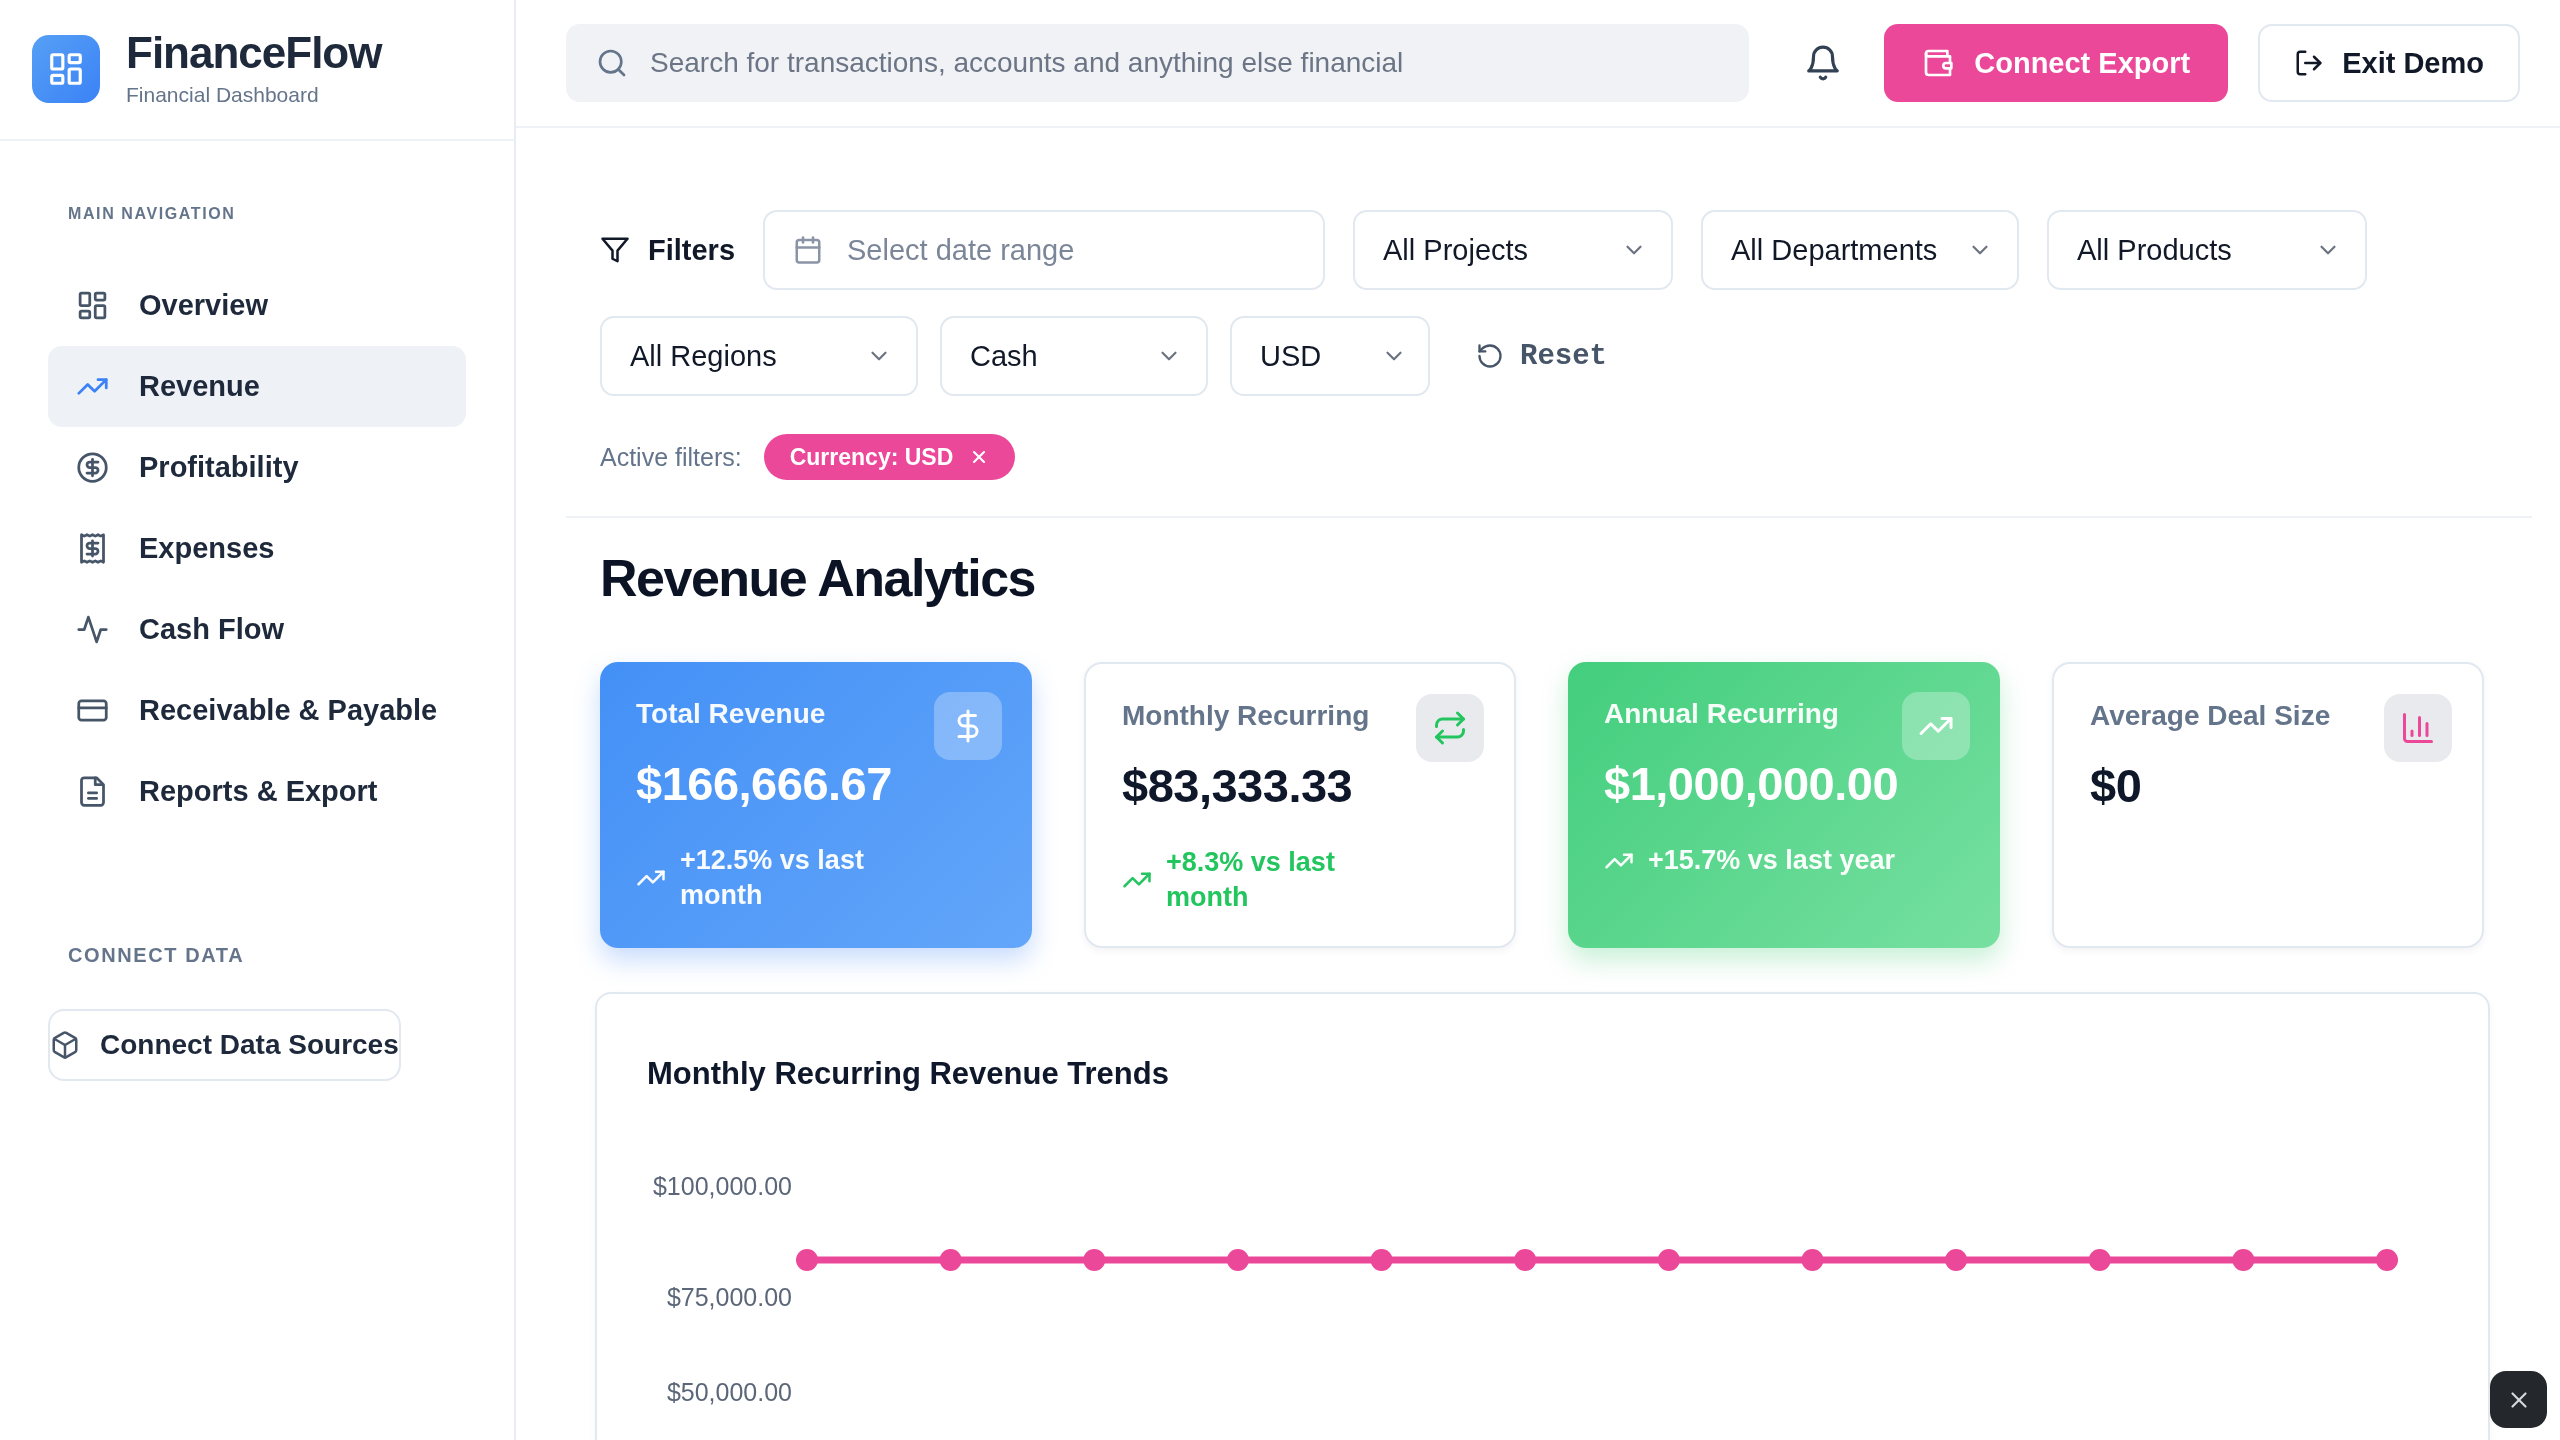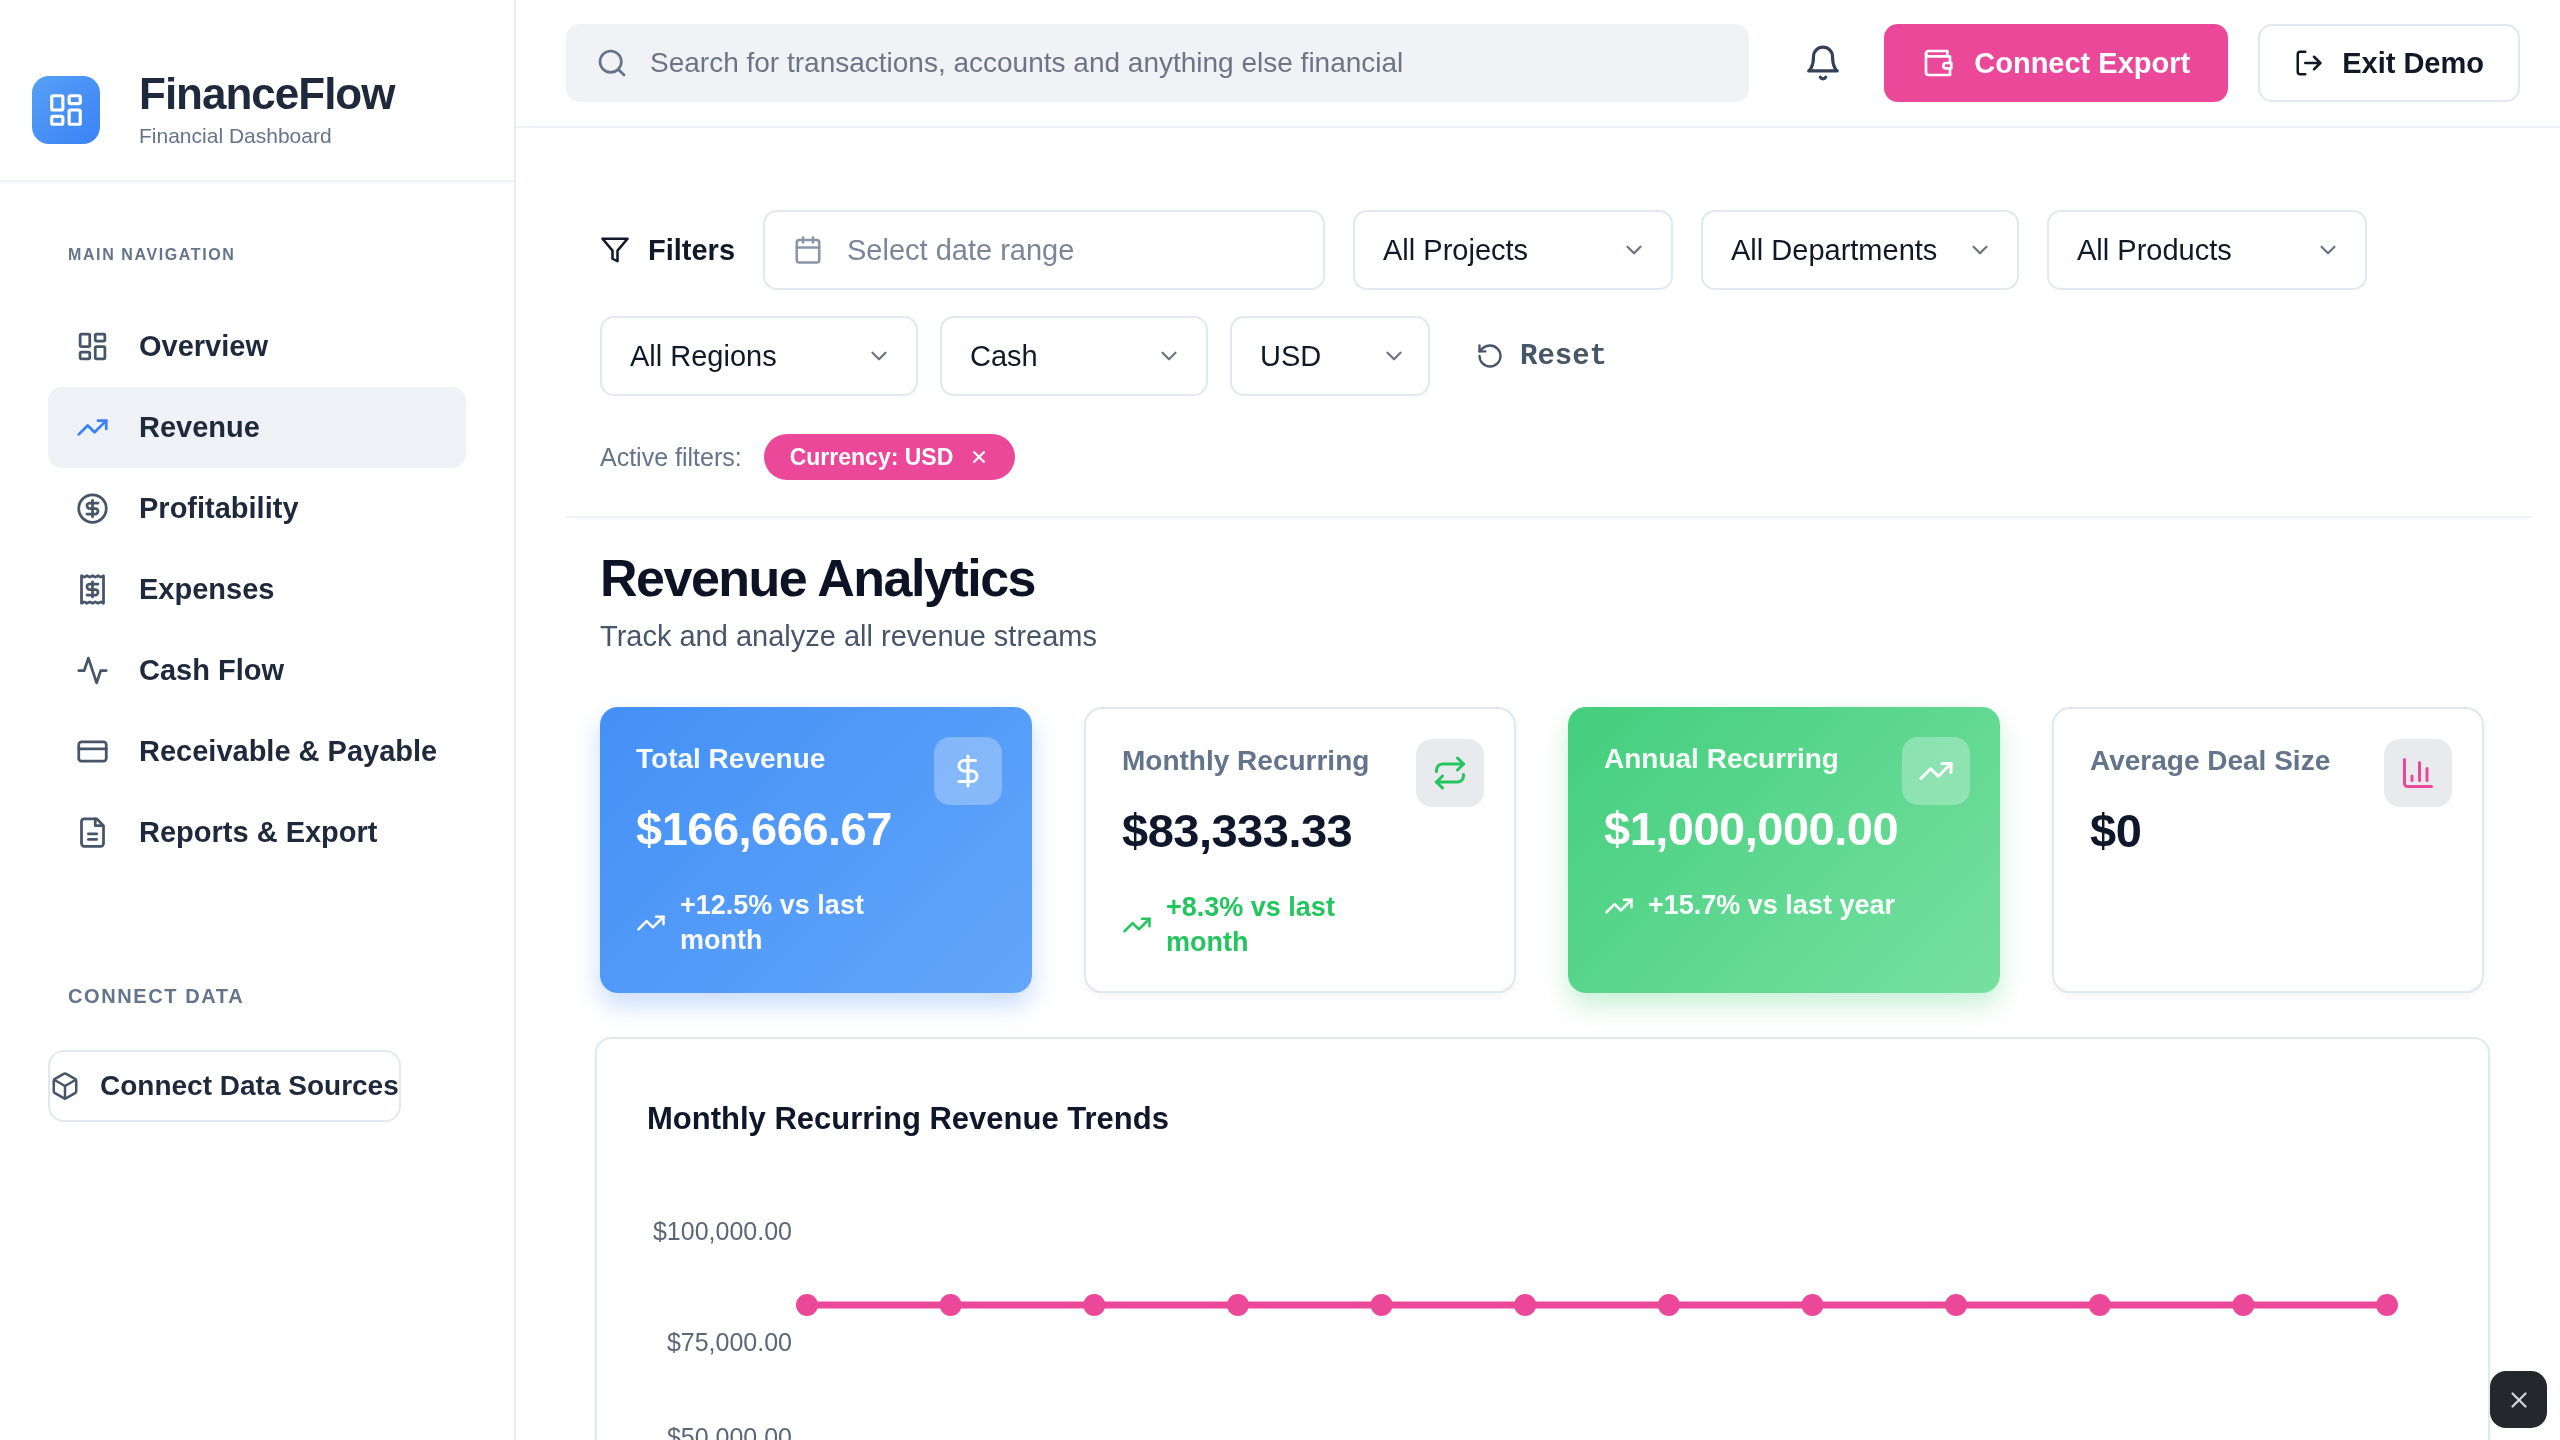--- a/index.html
+++ b/index.html
@@ -5,21 +5,21 @@
   * { box-sizing: border-box; margin: 0; padding: 0; }
   html, body { width: 2560px; height: 1440px; overflow: hidden; }
   body {
     font-family: "Liberation Sans", "DejaVu Sans", sans-serif;
     background: #ffffff; color: #0f172a; position: relative;
   }
   svg { display: block; }
 
   
   .sidebar { position: absolute; left: 0; top: 0; bottom: 0; width: 516px; background: #fff; border-right: 2px solid #e9edf2; }
-  .logo-area { display: flex; align-items: center; gap: 39px; padding: 30px 18px 32px 32px; border-bottom: 2px solid #eef2f6; margin-top: 41px; }
+  .logo-area { display: flex; align-items: center; gap: 26px; padding: 30px 18px 32px 32px; border-bottom: 2px solid #eef2f6; }
   .logo-badge { width: 68px; height: 68px; border-radius: 17px; background: linear-gradient(135deg, #56a0f5, #3b82f6); display: flex; align-items: center; justify-content: center; color: #fff; flex: 0 0 auto; }
   .app-name { font-size: 44px; font-weight: 700; color: #1e293b; letter-spacing: -1px; line-height: 1.05; }
   .app-tagline { font-size: 21px; color: #64748b; margin-top: 7px; }
   .nav-header { margin: 64px 0 0 68px; font-size: 16px; font-weight: 700; color: #64748b; letter-spacing: 1.6px; }
   .nav-list { margin-top: 42px; padding: 0 48px; display: flex; flex-direction: column; }
   .nav-item { height: 81px; display: flex; align-items: center; gap: 30px; padding: 0 28px; border-radius: 14px; font-size: 29px; font-weight: 600; color: #1e293b; cursor: pointer; }
   .nav-item .nicon { color: #475569; flex: 0 0 auto; }
   .nav-item.active { background: #eef1f5; }
   .nav-item.active .nicon { color: #3b82f6; }
   .connect-header { margin: 112px 0 0 68px; font-size: 20px; font-weight: 700; color: #64748b; letter-spacing: 1.6px; }
@@ -330,21 +330,20 @@
               <line x1="18" y1="6" x2="6" y2="18"></line>
               <line x1="6" y1="6" x2="18" y2="18"></line>
             </svg>
           </span>
       </span>
     </div>
 
     <div class="divider"></div>
 
     <h1 class="page-title">Revenue Analytics</h1>
-    <div class="page-subtitle">Track and analyze all revenue streams</div>
 
     <div class="cards">
 
       <div class="card blue">
         <div class="card-label">Total Revenue</div>
         <div class="card-value">$166,666.67</div>
         <div class="card-icon">
             <svg width="36" height="36" viewBox="0 0 24 24" fill="none" stroke="currentColor" stroke-width="2" stroke-linecap="round" stroke-linejoin="round">
               <line x1="12" y1="2" x2="12" y2="22"></line>
               <path d="M17 5H9.5a3.5 3.5 0 0 0 0 7h5a3.5 3.5 0 0 1 0 7H6"></path>

